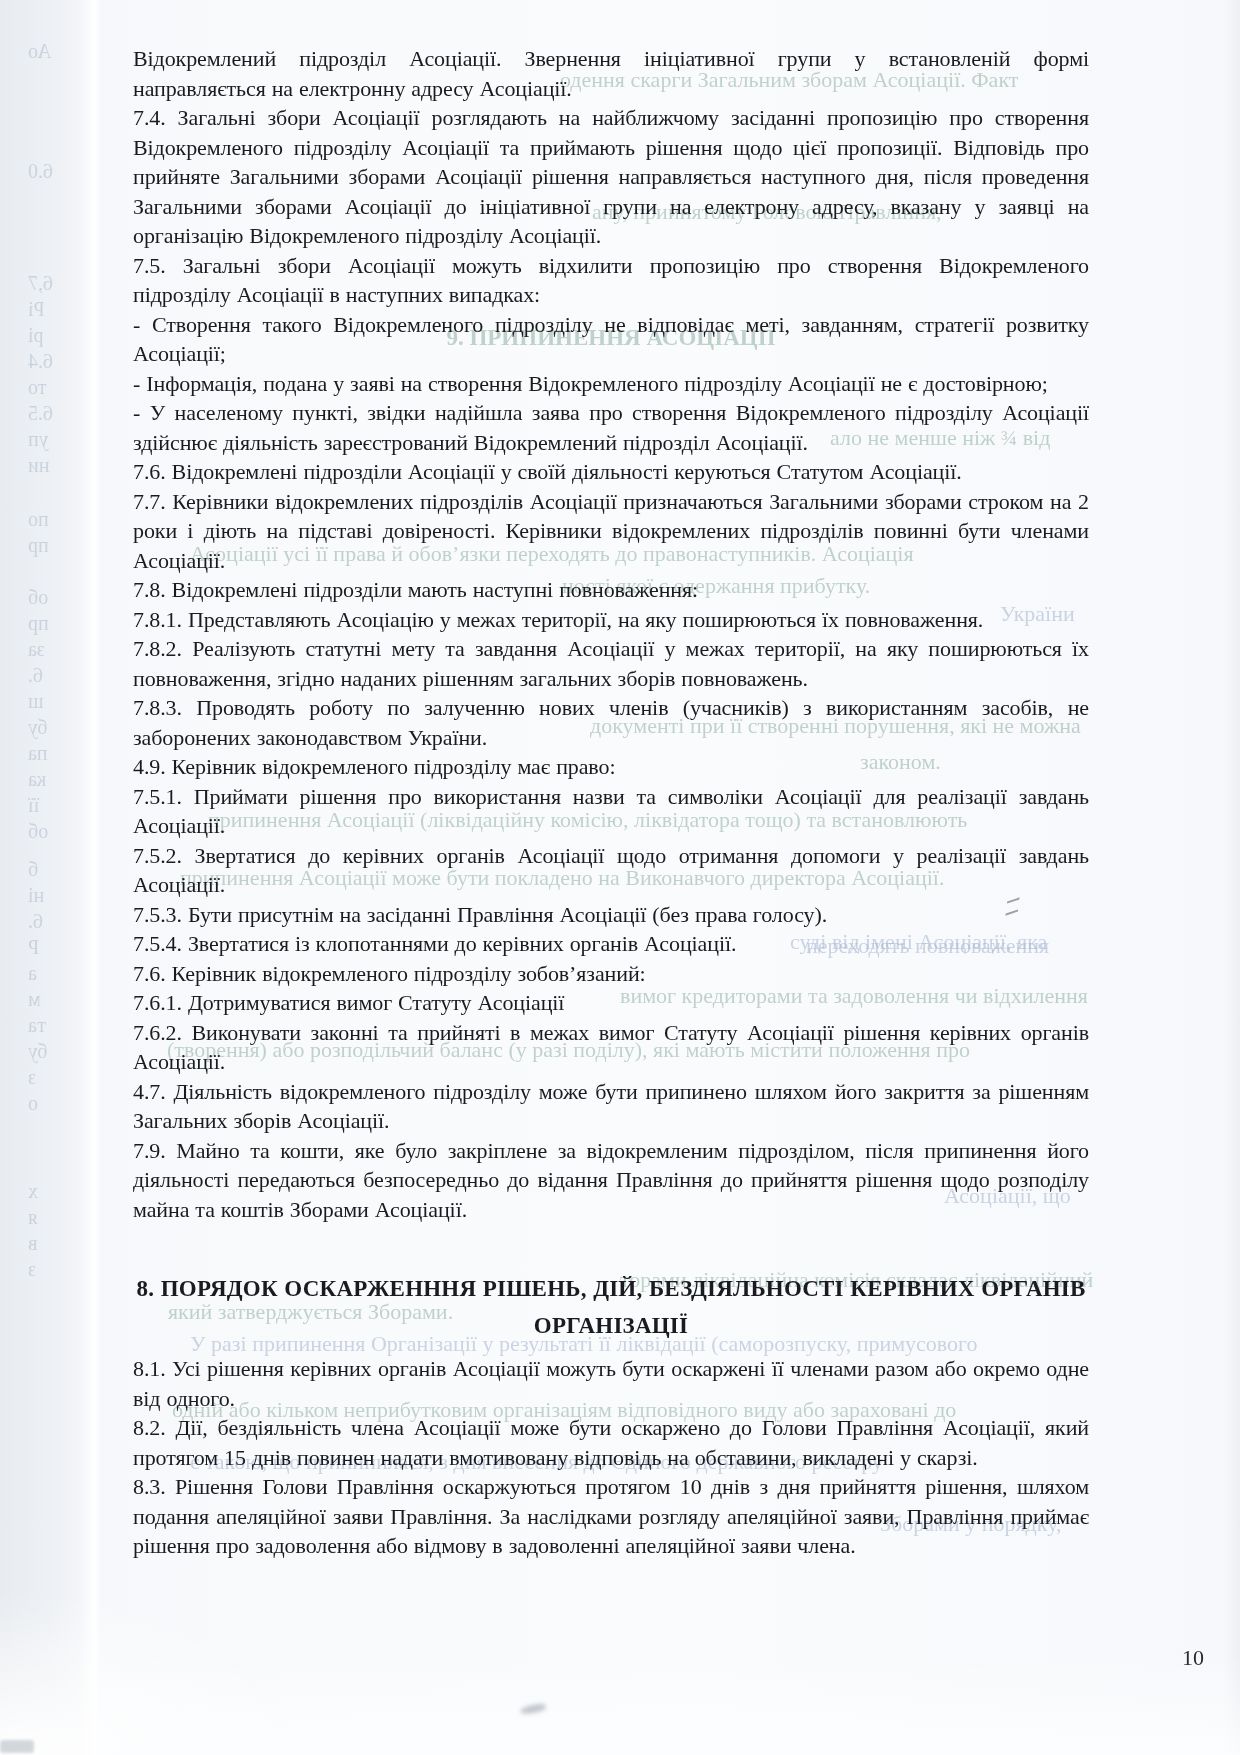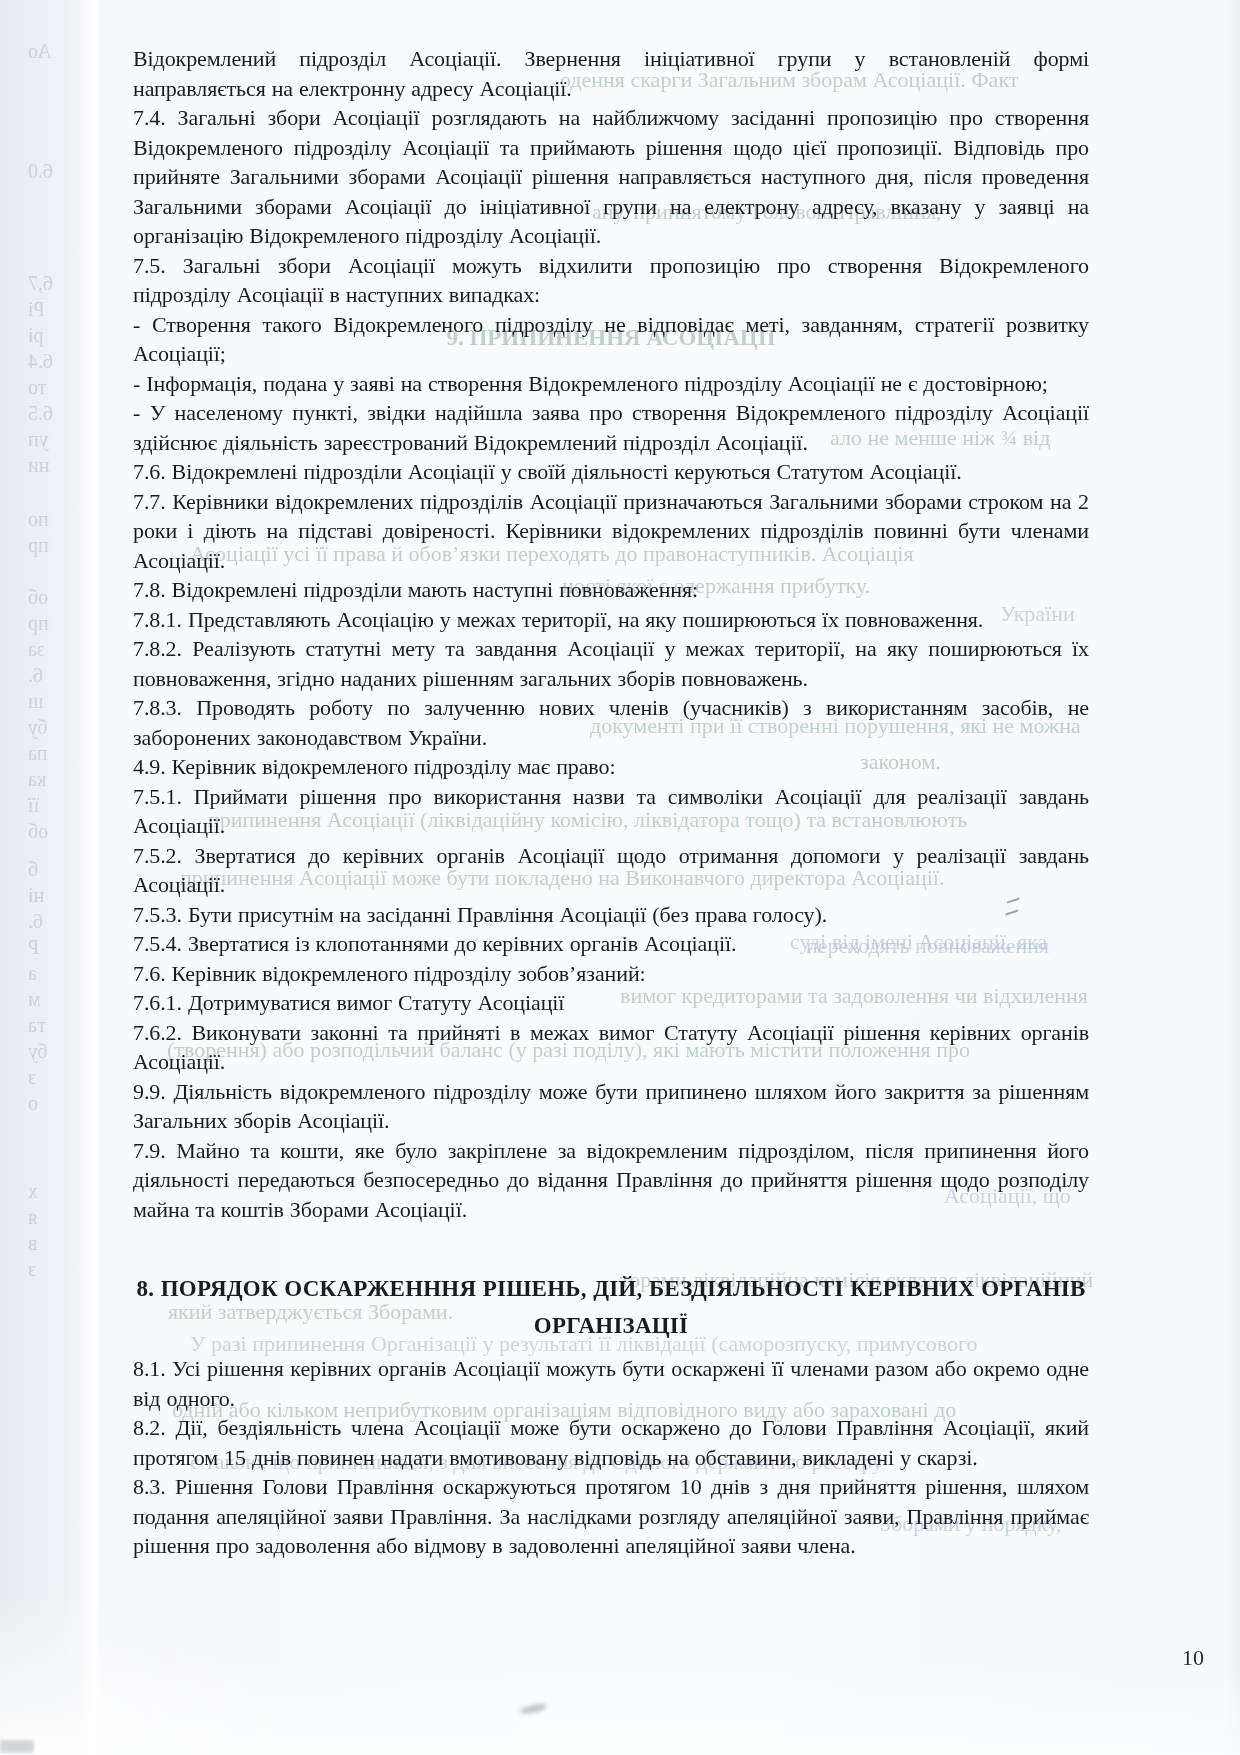--- a/index.html
+++ b/index.html
@@ -138,21 +138,21 @@
       <p class="p">7.8.2. Реалізують статутні мету та завдання Асоціації у межах території, на яку поширюються їх повноваження, згідно наданих рішенням загальних зборів повноважень.</p>
       <p class="p">7.8.3. Проводять роботу по залученню нових членів (учасників) з використанням засобів, не заборонених законодавством України.</p>
       <p class="p">4.9. Керівник відокремленого підрозділу має право:</p>
       <p class="p">7.5.1. Приймати рішення про використання назви та символіки Асоціації для реалізації завдань Асоціації.</p>
       <p class="p">7.5.2. Звертатися до керівних органів Асоціації щодо отримання допомоги у реалізації завдань Асоціації.</p>
       <p class="p">7.5.3. Бути присутнім на засіданні Правління Асоціації (без права голосу).</p>
       <p class="p">7.5.4. Звертатися із клопотаннями до керівних органів Асоціації.</p>
       <p class="p">7.6. Керівник відокремленого підрозділу зобов’язаний:</p>
       <p class="p">7.6.1. Дотримуватися вимог Статуту Асоціації</p>
       <p class="p">7.6.2. Виконувати законні та прийняті в межах вимог Статуту Асоціації рішення керівних органів Асоціації.</p>
-      <p class="p">9.9. Діяльність відокремленого підрозділу може бути припинено шляхом його закриття за рішенням Загальних зборів Асоціації.</p>
+      <p class="p">4.7. Діяльність відокремленого підрозділу може бути припинено шляхом його закриття за рішенням Загальних зборів Асоціації.</p>
       <p class="p">7.9. Майно та кошти, яке було закріплене за відокремленим підрозділом, після припинення його діяльності передаються безпосередньо до відання Правління до прийняття рішення щодо розподілу майна та коштів Зборами Асоціації.</p>
       <p class="h">8.  ПОРЯДОК ОСКАРЖЕНННЯ РІШЕНЬ, ДІЙ, БЕЗДІЯЛЬНОСТІ КЕРІВНИХ ОРГАНІВ ОРГАНІЗАЦІЇ</p>
       <p class="p">8.1. Усі рішення керівних органів Асоціації можуть бути оскаржені її членами разом або окремо одне від одного.</p>
       <p class="p">8.2. Дії, бездіяльність члена Асоціації може бути оскаржено до Голови Правління Асоціації, який протягом 15 днів повинен надати вмотивовану відповідь на обставини, викладені у скарзі.</p>
       <p class="p">8.3. Рішення Голови Правління оскаржуються протягом 10 днів з дня прийняття рішення, шляхом подання апеляційної заяви Правління. За наслідками розгляду апеляційної заяви, Правління приймає рішення про задоволення або відмову в задоволенні апеляційної заяви члена.</p>
     </div>
 
   <div class="pagenum">10</div>
 
   <div class="curl"></div>

